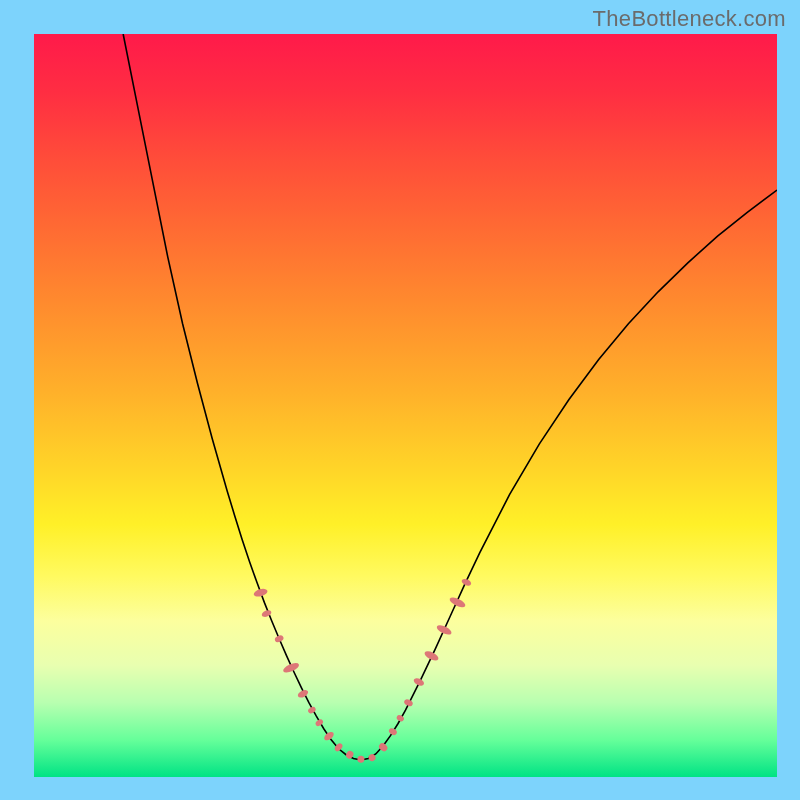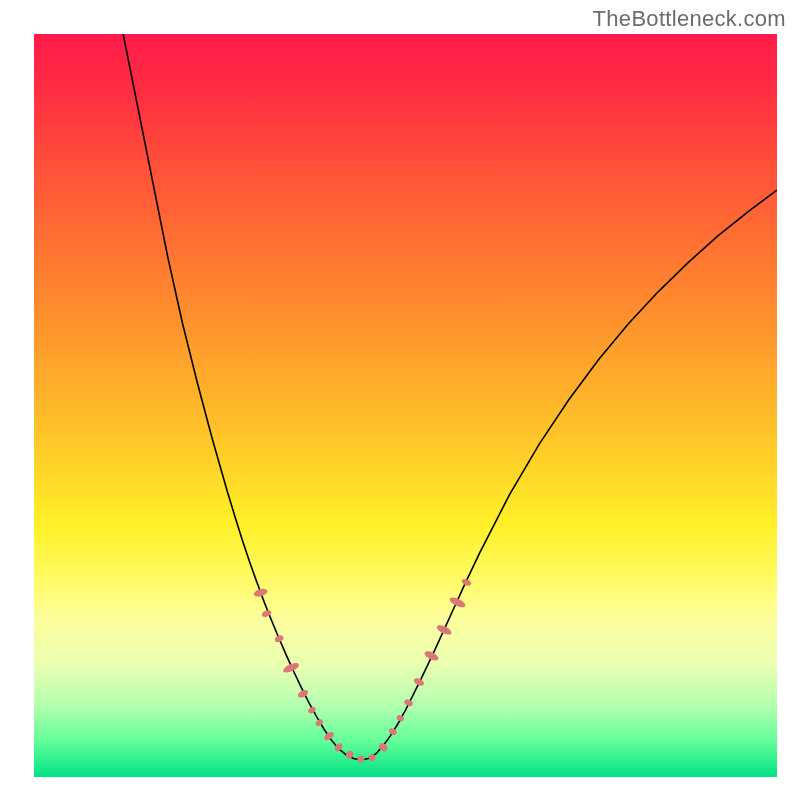--- a/index.html
+++ b/index.html
@@ -8,21 +8,21 @@
     width: 800px;
     height: 800px;
     overflow: hidden;
     background: #000;
     font-family: Arial, Helvetica, sans-serif;
   }
   .frame {
     position: absolute;
     left: 0; top: 0;
     width: 800px; height: 800px;
-    background: #ffffff;
+    background: #7dd3fc;
   }
   .plot {
     position: absolute;
     left: 34px;
     top: 34px;
     width: 743px;
     height: 743px;
     
     background: linear-gradient(to bottom,
       #ff1a4a 0%,

